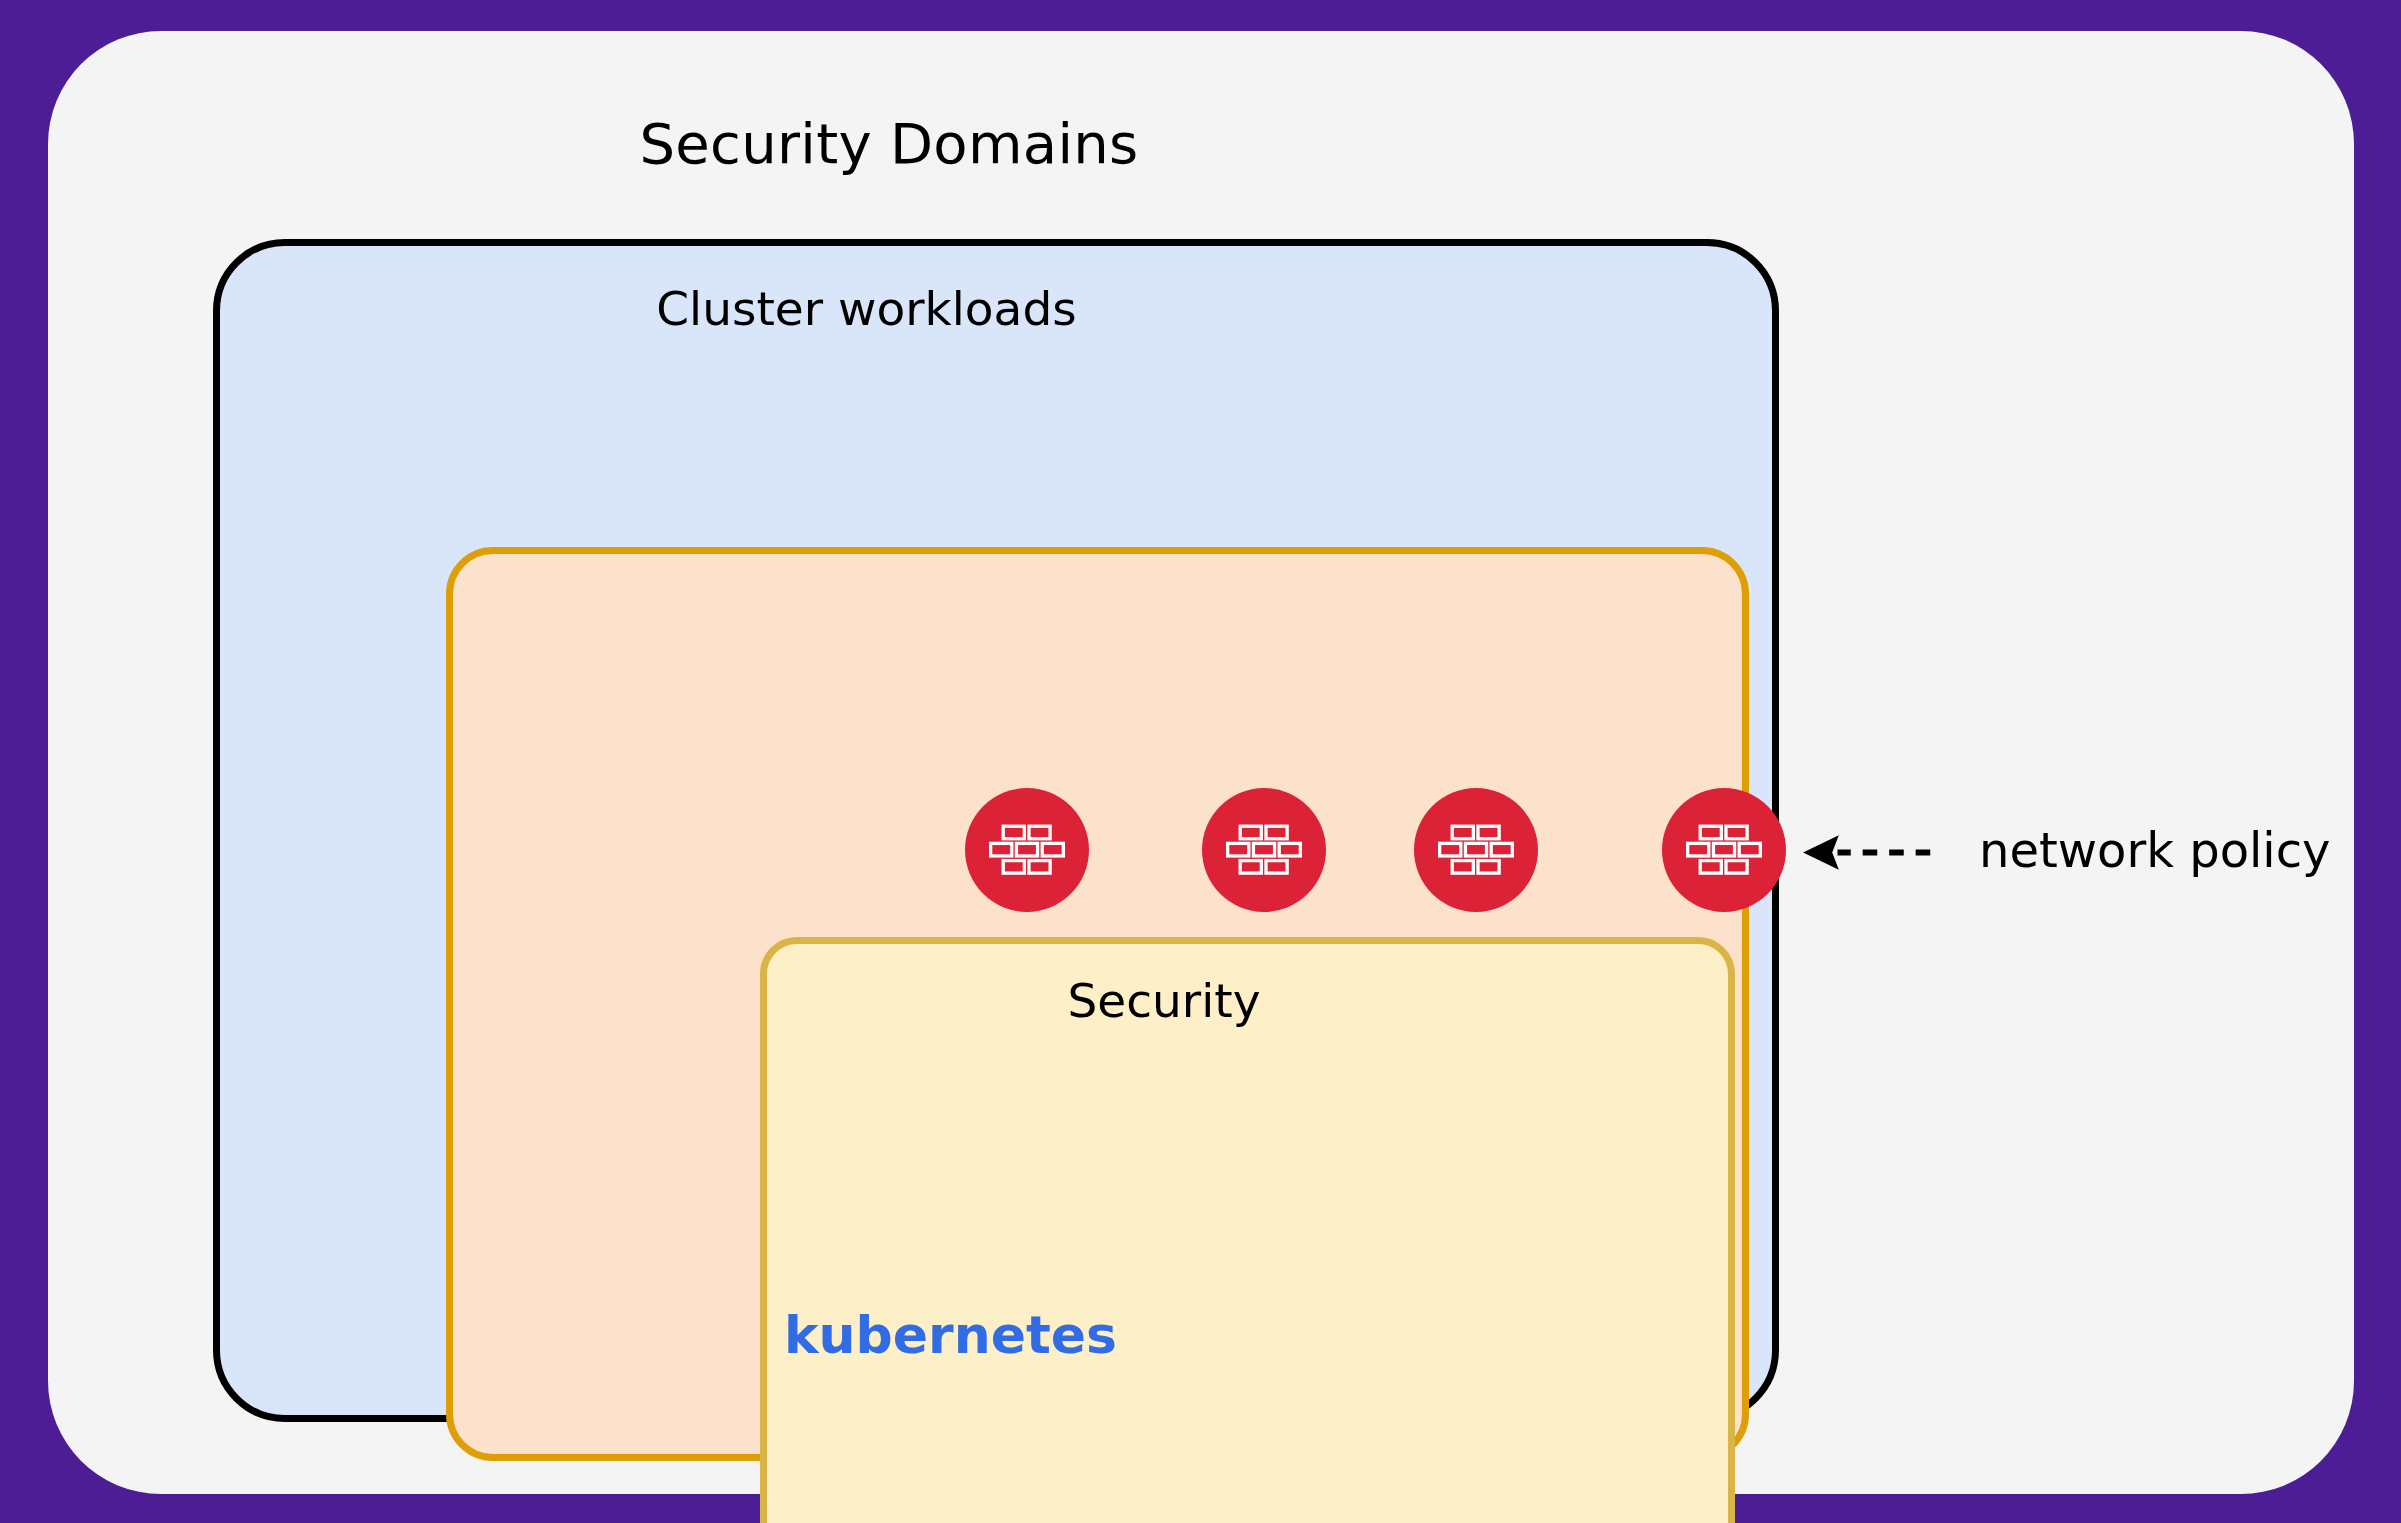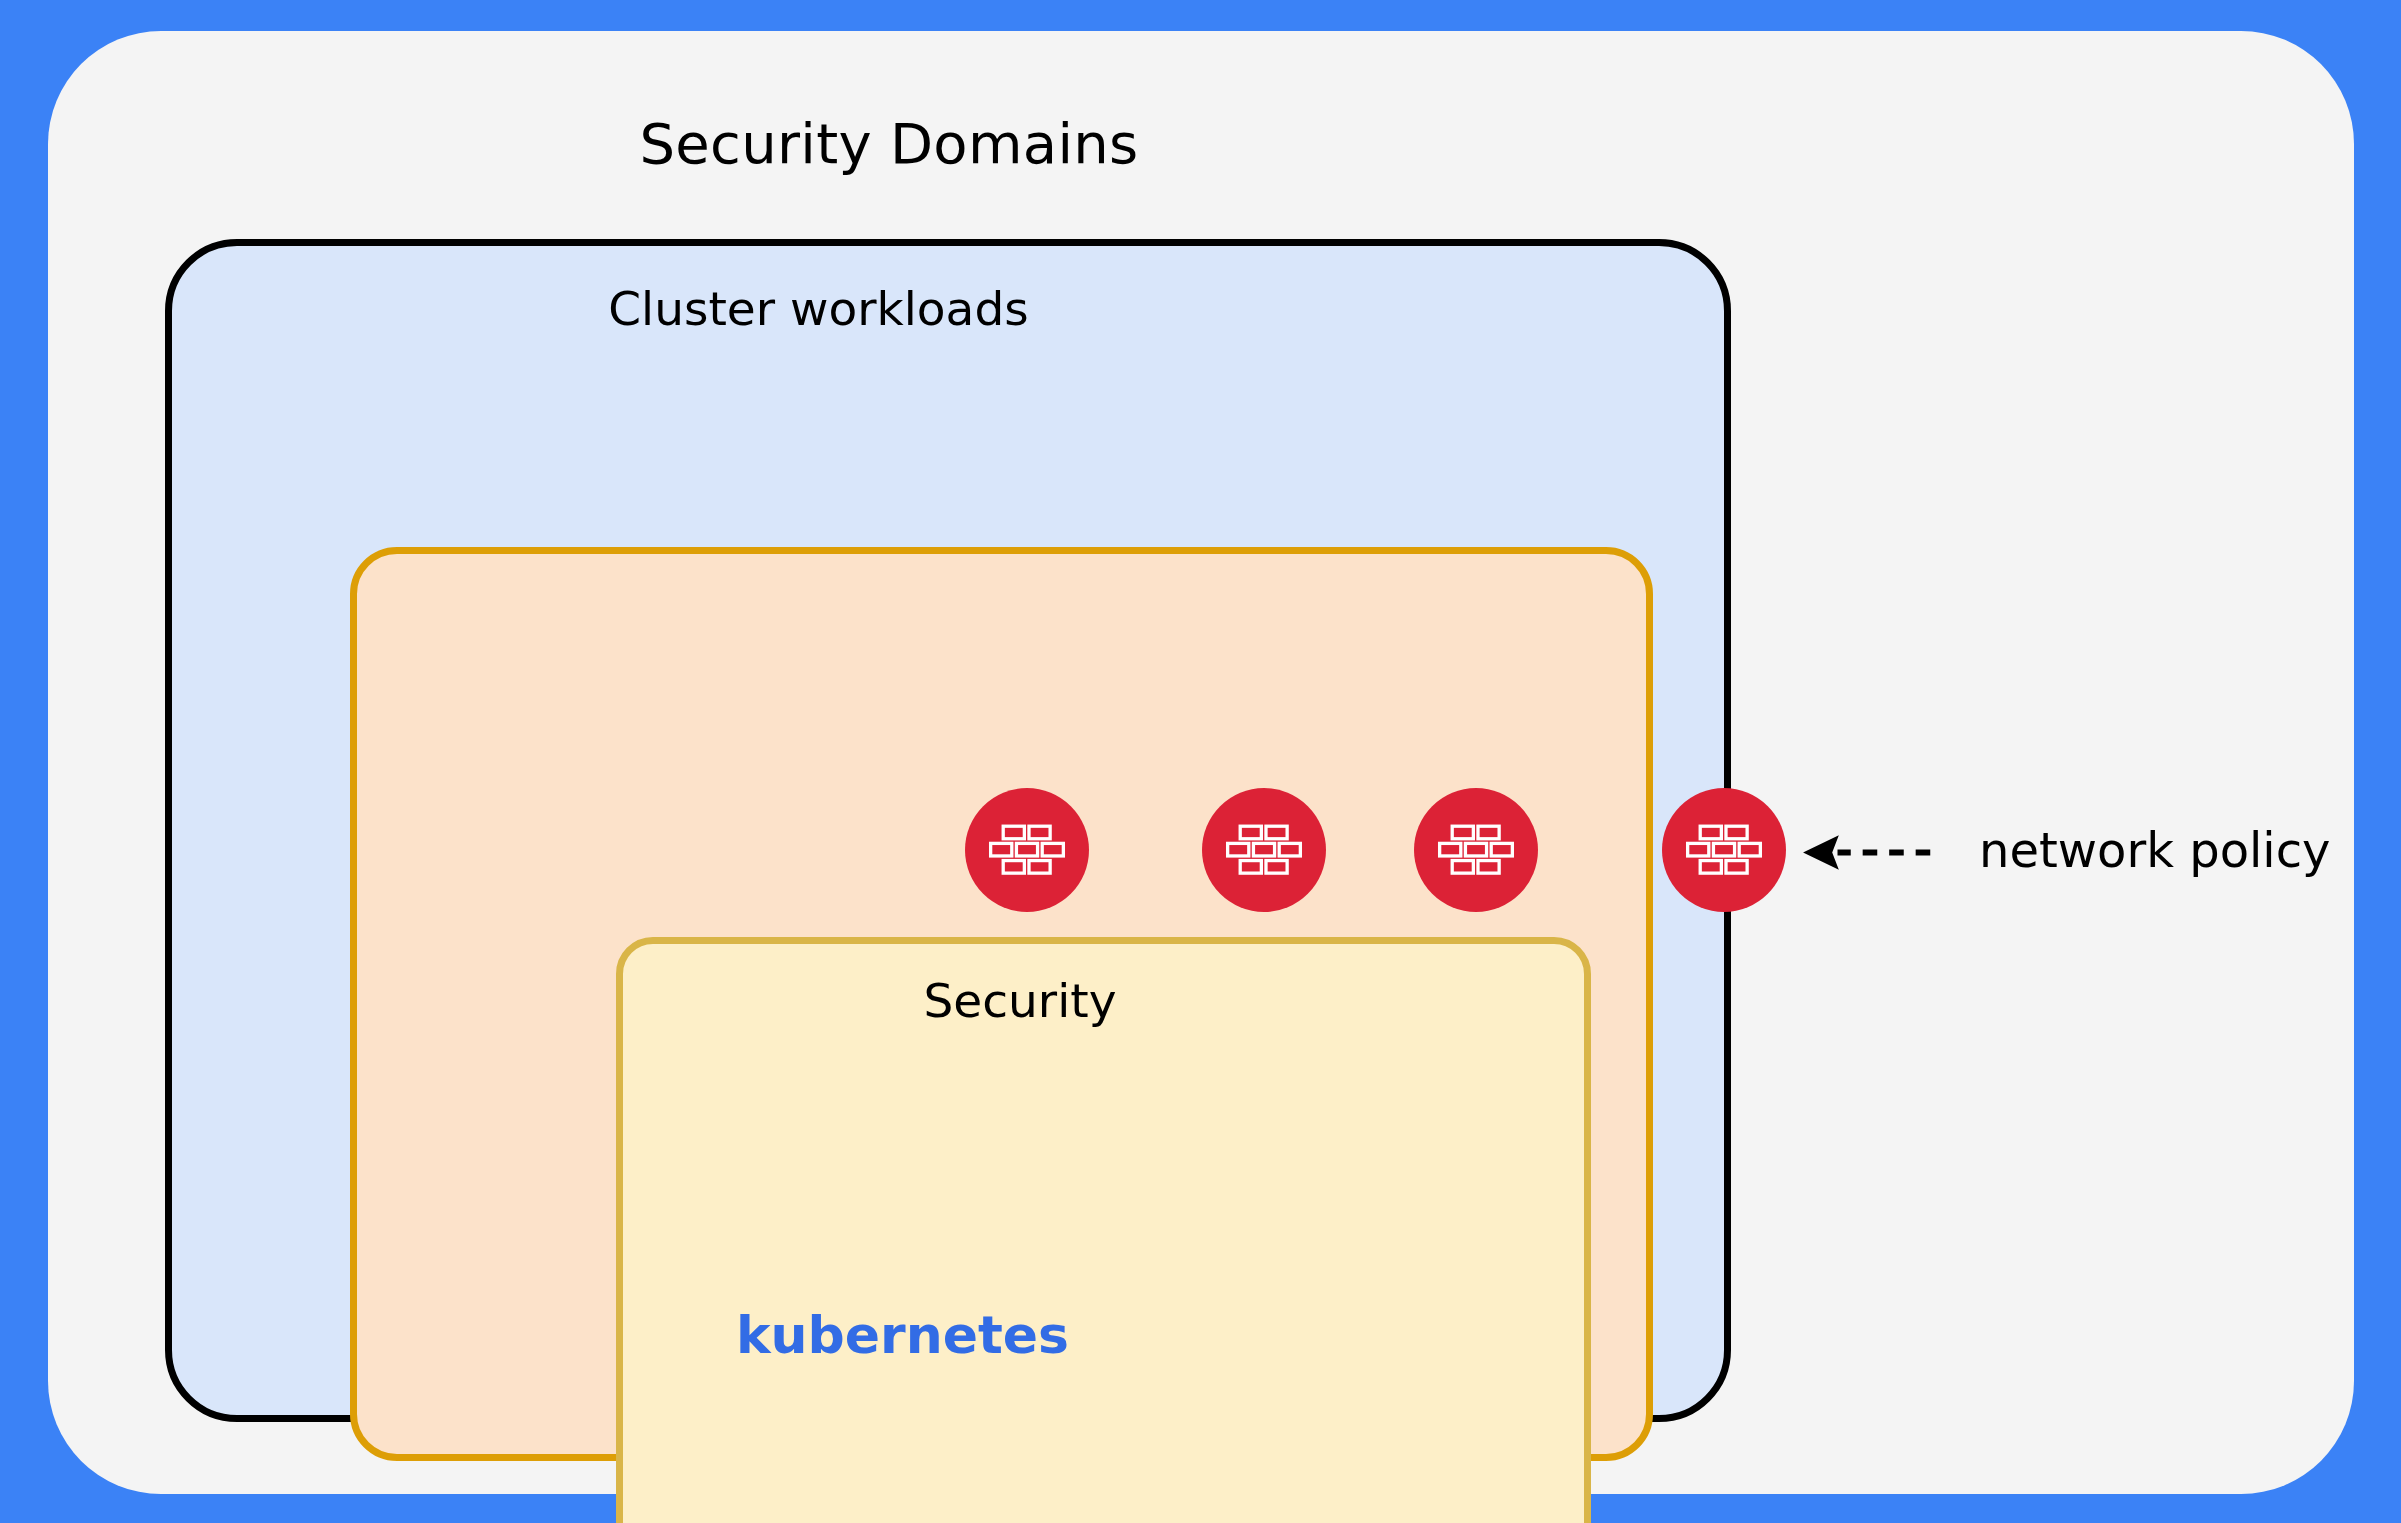--- a/index.html
+++ b/index.html
@@ -13,21 +13,21 @@
     font-family: "DejaVu Sans", sans-serif;
     overflow: hidden;
   }
 
   
   #canvas {
     position: absolute;
     left: 0; top: 0;
     width: 2401px;
     height: 1524px;
-    background: #3b82f6;
+    background: #4c1d95;
   }
   .outer-panel {
     position: absolute;
     left: 48px;
     top: 31px;
     width: 2306px;
     height: 1463px;
     background: #f4f4f4;
     border-radius: 113px;
     box-sizing: border-box;
@@ -43,20 +43,21 @@
     font-size: 56px;
     color: #000000;
     letter-spacing: 0.3px;
     white-space: nowrap;
   }
 
   
   .box {
     position: absolute;
     box-sizing: border-box;
+    margin-left: 48px;
   }
   .box-cluster {
     left: 117px;
     top: 208px;
     width: 1566px;
     height: 1183px;
     background: #d9e6fa;
     border: 7.3px solid #000000;
     border-radius: 72px;
   }

